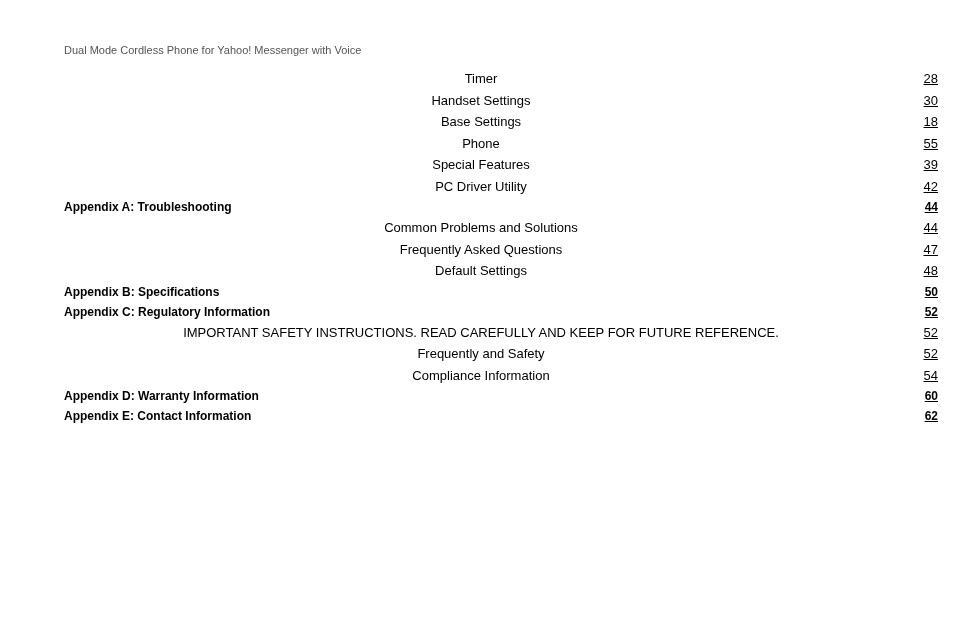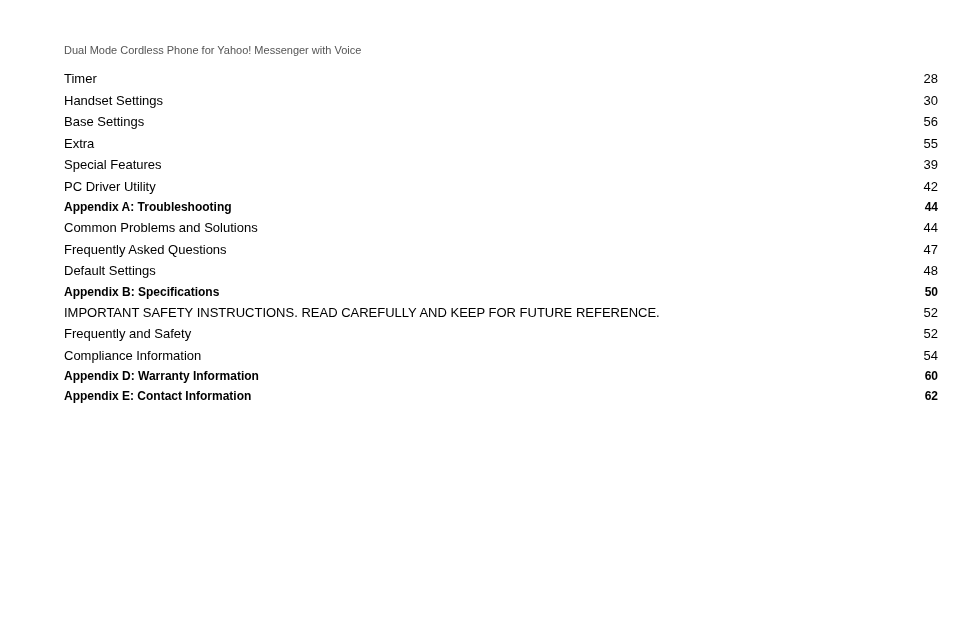--- a/index.html
+++ b/index.html
@@ -28,23 +28,25 @@
     .toc-table tr td {
       padding: 1px 0;
       vertical-align: top;
       line-height: 1.5;
     }
     .toc-table td.page-num {
       text-align: right;
       white-space: nowrap;
       padding-left: 10px;
       width: 40px;
+      text-decoration: underline;
     }
     .indent-1 {
       padding-left: 36px;
+      text-align: center;
     }
     .bold-heading {
       font-weight: bold;
       font-size: 12px;
     }
   </style>
 </head>
 <body>
 
 <div class="doc-title">Dual Mode Cordless Phone for Yahoo! Messenger with Voice</div>
@@ -54,24 +56,24 @@
       <tr>
         <td class="indent-1">Timer</td>
         <td class="page-num">28</td>
       </tr>
       <tr>
         <td class="indent-1">Handset Settings</td>
         <td class="page-num">30</td>
       </tr>
       <tr>
         <td class="indent-1">Base Settings</td>
-        <td class="page-num">56</td>
+        <td class="page-num">18</td>
       </tr>
       <tr>
-        <td class="indent-1">Extra</td>
+        <td class="indent-1">Phone</td>
         <td class="page-num">55</td>
       </tr>
       <tr>
         <td class="indent-1">Special Features</td>
         <td class="page-num">39</td>
       </tr>
       <tr>
         <td class="indent-1">PC Driver Utility</td>
         <td class="page-num">42</td>
       </tr>
@@ -89,20 +91,24 @@
       </tr>
       <tr>
         <td class="indent-1">Default Settings</td>
         <td class="page-num">48</td>
       </tr>
       <tr>
         <td class="bold-heading">Appendix B: Specifications</td>
         <td class="page-num bold-heading">50</td>
       </tr>
       <tr>
+        <td class="bold-heading">Appendix C: Regulatory Information</td>
+        <td class="page-num bold-heading">52</td>
+      </tr>
+      <tr>
         <td class="indent-1">IMPORTANT SAFETY INSTRUCTIONS. READ CAREFULLY AND KEEP FOR FUTURE REFERENCE.</td>
         <td class="page-num">52</td>
       </tr>
       <tr>
         <td class="indent-1">Frequently and Safety</td>
         <td class="page-num">52</td>
       </tr>
       <tr>
         <td class="indent-1">Compliance Information</td>
         <td class="page-num">54</td>

